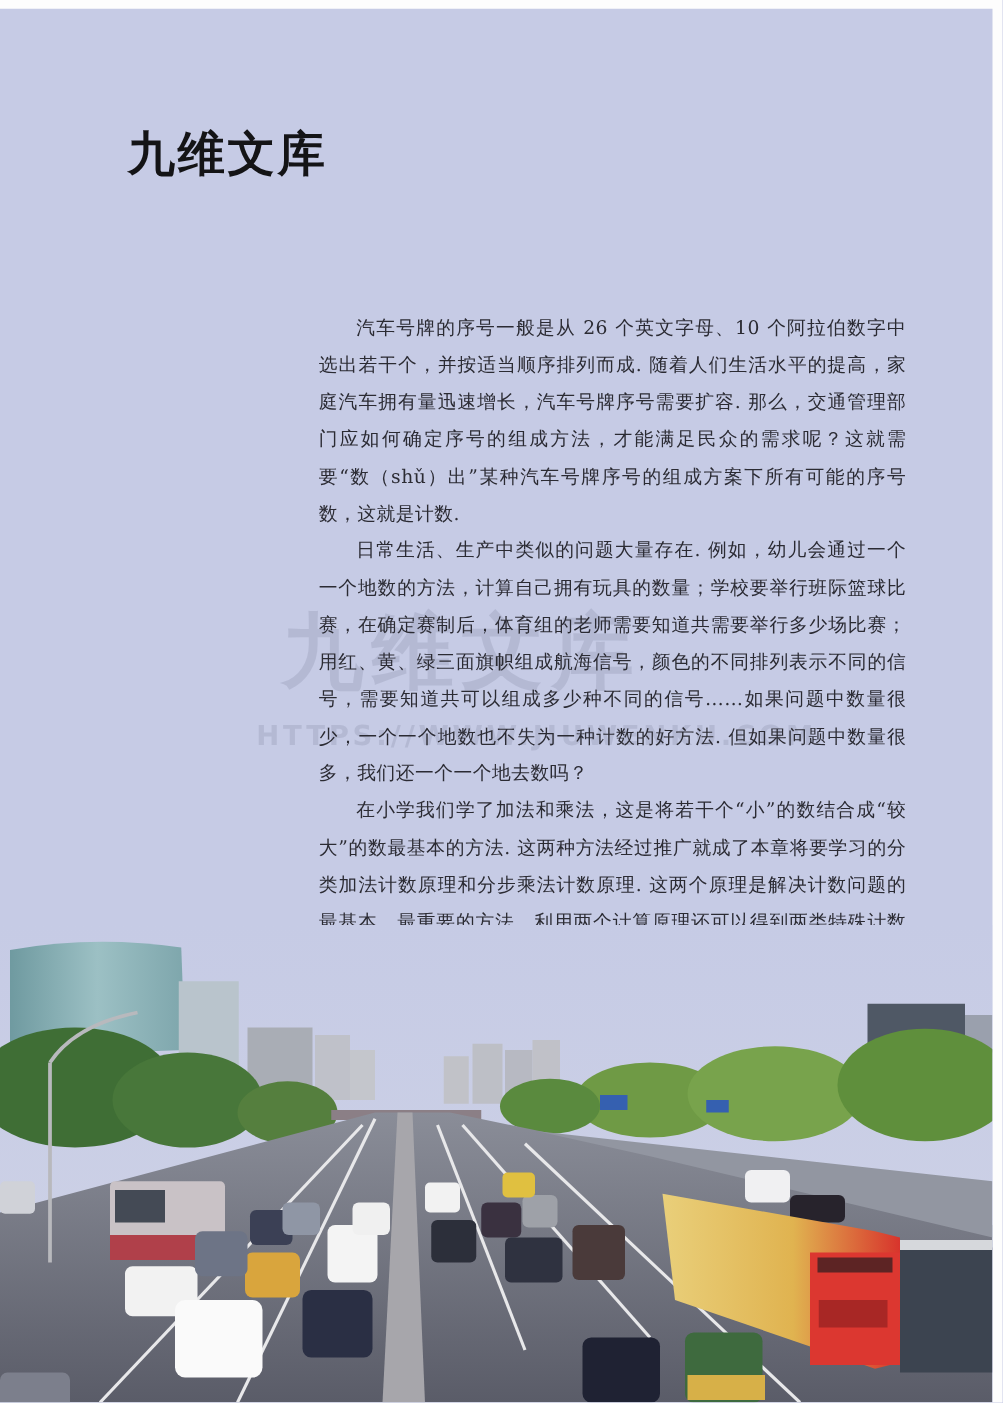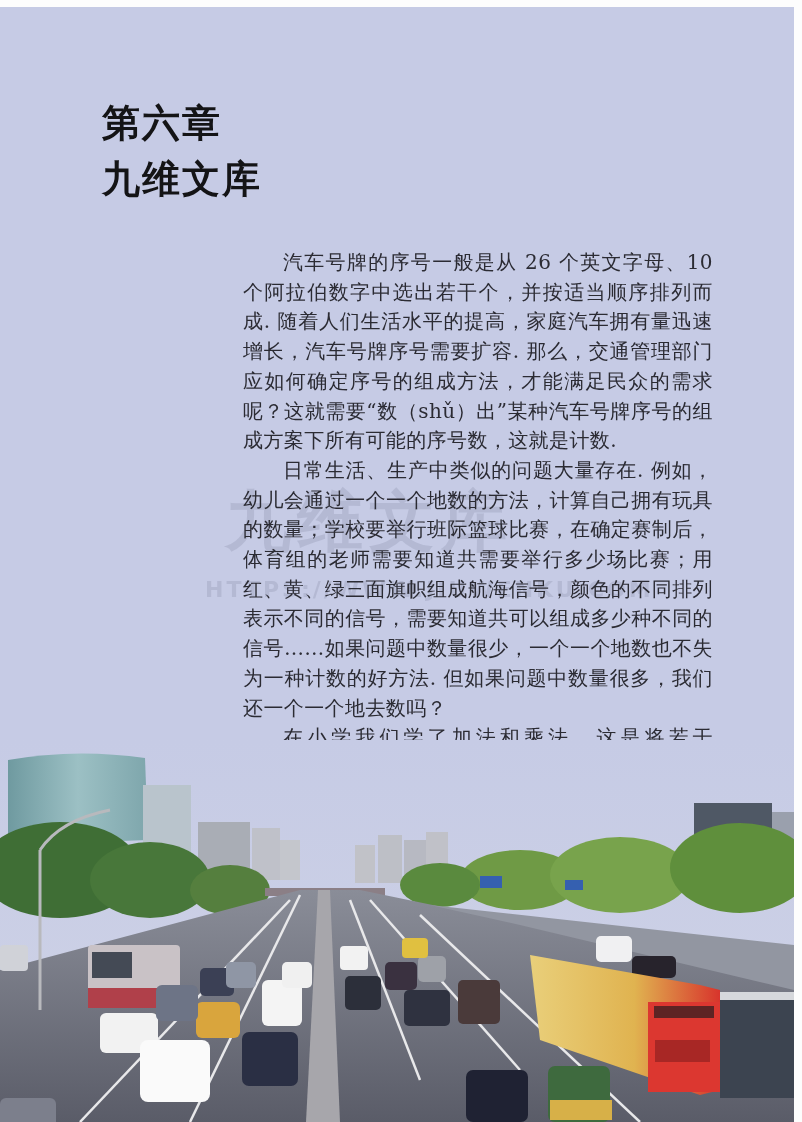--- a/index.html
+++ b/index.html
@@ -13,22 +13,22 @@
       background: #c6cbe5; overflow: hidden;
     }
     .chapter-title {
       position: absolute; left: 102px; top: 88px;
       font-family: "DejaVu Sans", "Liberation Sans", sans-serif;
       font-weight: bold; font-size: 38px; line-height: 56px;
       color: #141416; letter-spacing: 2px;
     }
     .chapter-title div { margin: 0; }
     .body-text {
-      position: absolute; left: 243px; top: 241px; width: 470px;
-      font-size: 20px; line-height: 29.7px; color: #2b2b33;
+      position: absolute; left: 255px; top: 241px; width: 470px;
+      font-size: 15px; line-height: 29.7px; color: #2b2b33;
       text-align: justify; letter-spacing: 0.4px;
     }
     .body-text p { margin: 0; text-indent: 2em; }
     .watermark {
       position: absolute; left: 205px; top: 470px; width: 420px; height: 170px;
       pointer-events: none; color: rgba(120,124,150,0.22);
       font-family: "DejaVu Sans", sans-serif; font-weight: bold; text-decoration: underline;
     }
     .wm-big { position: absolute; left: 20px; top: 0; font-size: 66px; letter-spacing: 6px; }
     .wm-url { position: absolute; left: 0; top: 100px; font-size: 22px; letter-spacing: 3px; }
@@ -37,21 +37,20 @@
     
     .photo { position: absolute; left: 0; top: 733px; width: 794px; height: 382px; }
     .photo svg { display: block; }
   </style>
 </head>
 <body>
 
 <div class="page">
 
   <div class="chapter-title">
-    <div>第六章</div>
     <div>九维文库</div>
   </div>
 
   <div class="watermark">
     <div class="wm-big">九维文库</div>
     <div class="wm-url">HTTPS://WWW.JIUWENKU.COM</div>
   </div>
 
   <div class="body-text">
     <p>汽车号牌的序号一般是从 26 个英文字母、10 个阿拉伯数字中选出若干个，并按适当顺序排列而成. 随着人们生活水平的提高，家庭汽车拥有量迅速增长，汽车号牌序号需要扩容. 那么，交通管理部门应如何确定序号的组成方法，才能满足民众的需求呢？这就需要“数（shǔ）出”某种汽车号牌序号的组成方案下所有可能的序号数，这就是计数.</p>

